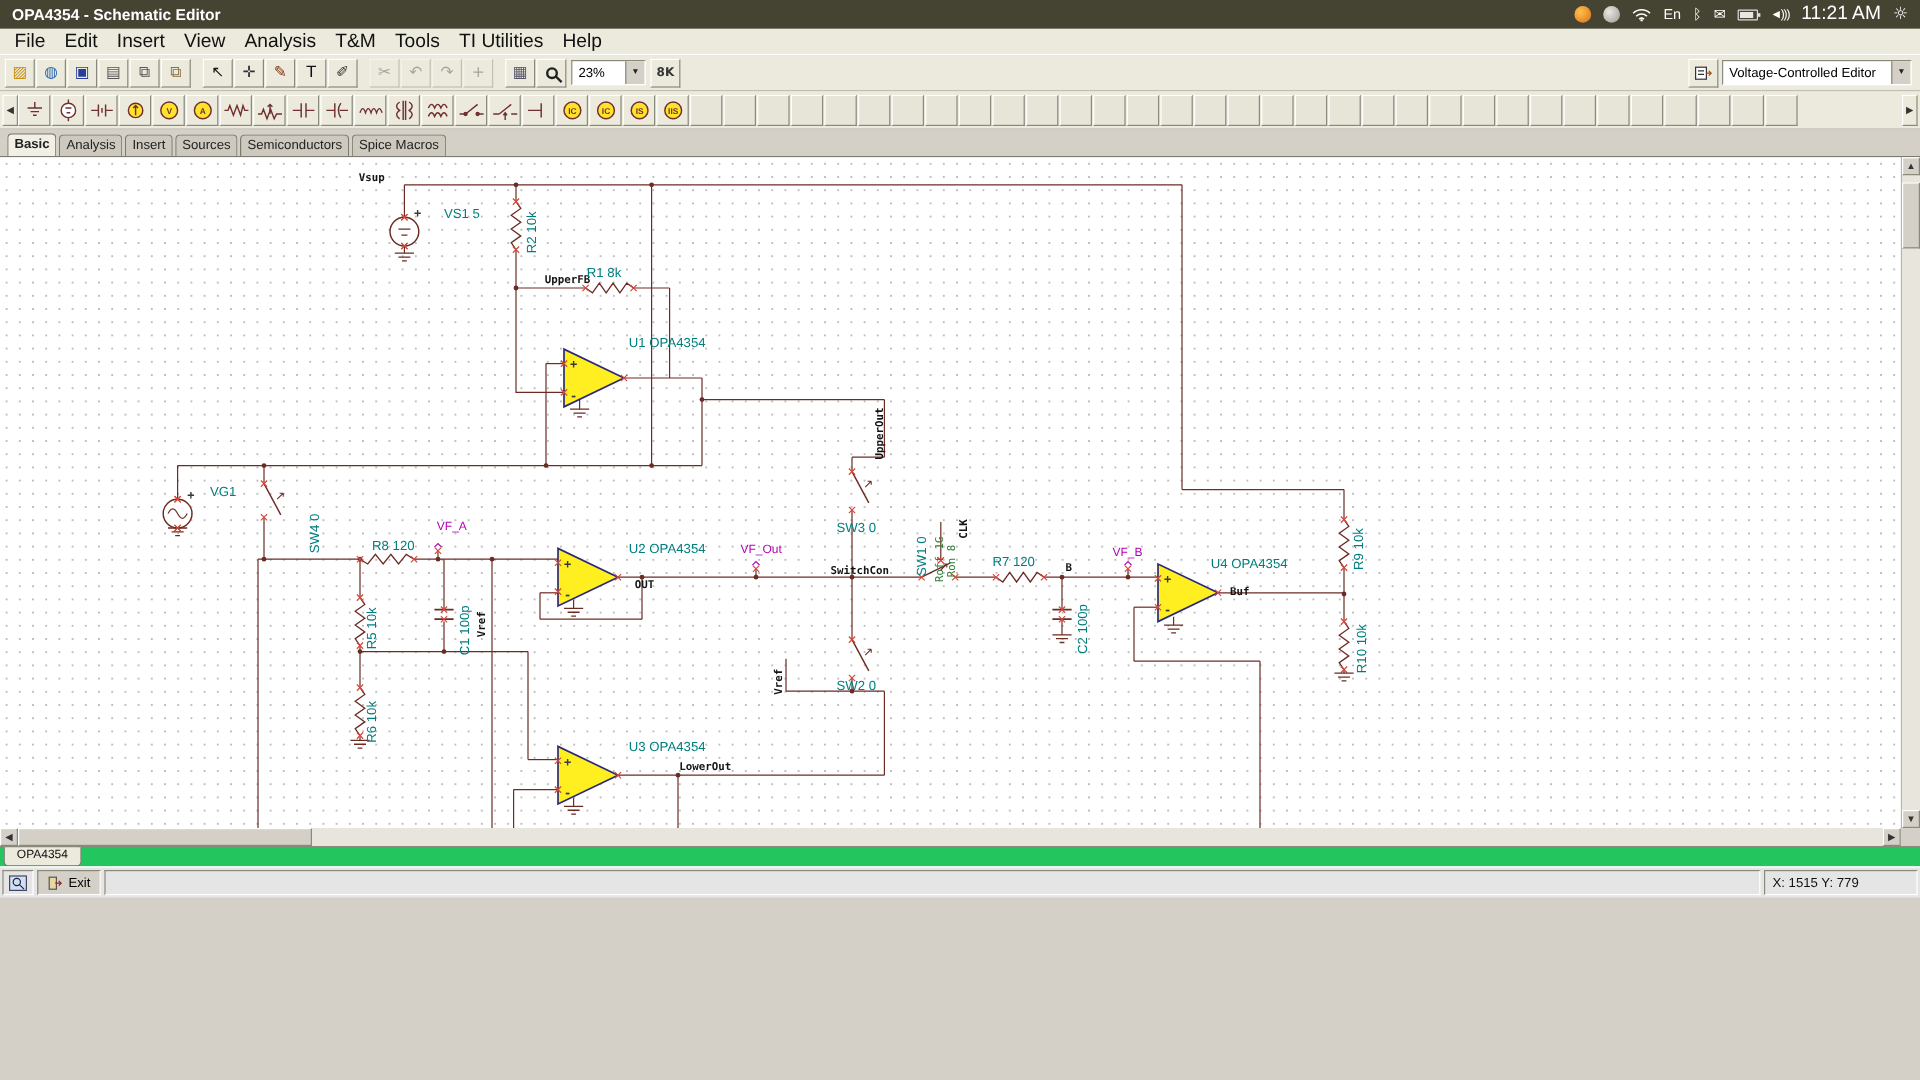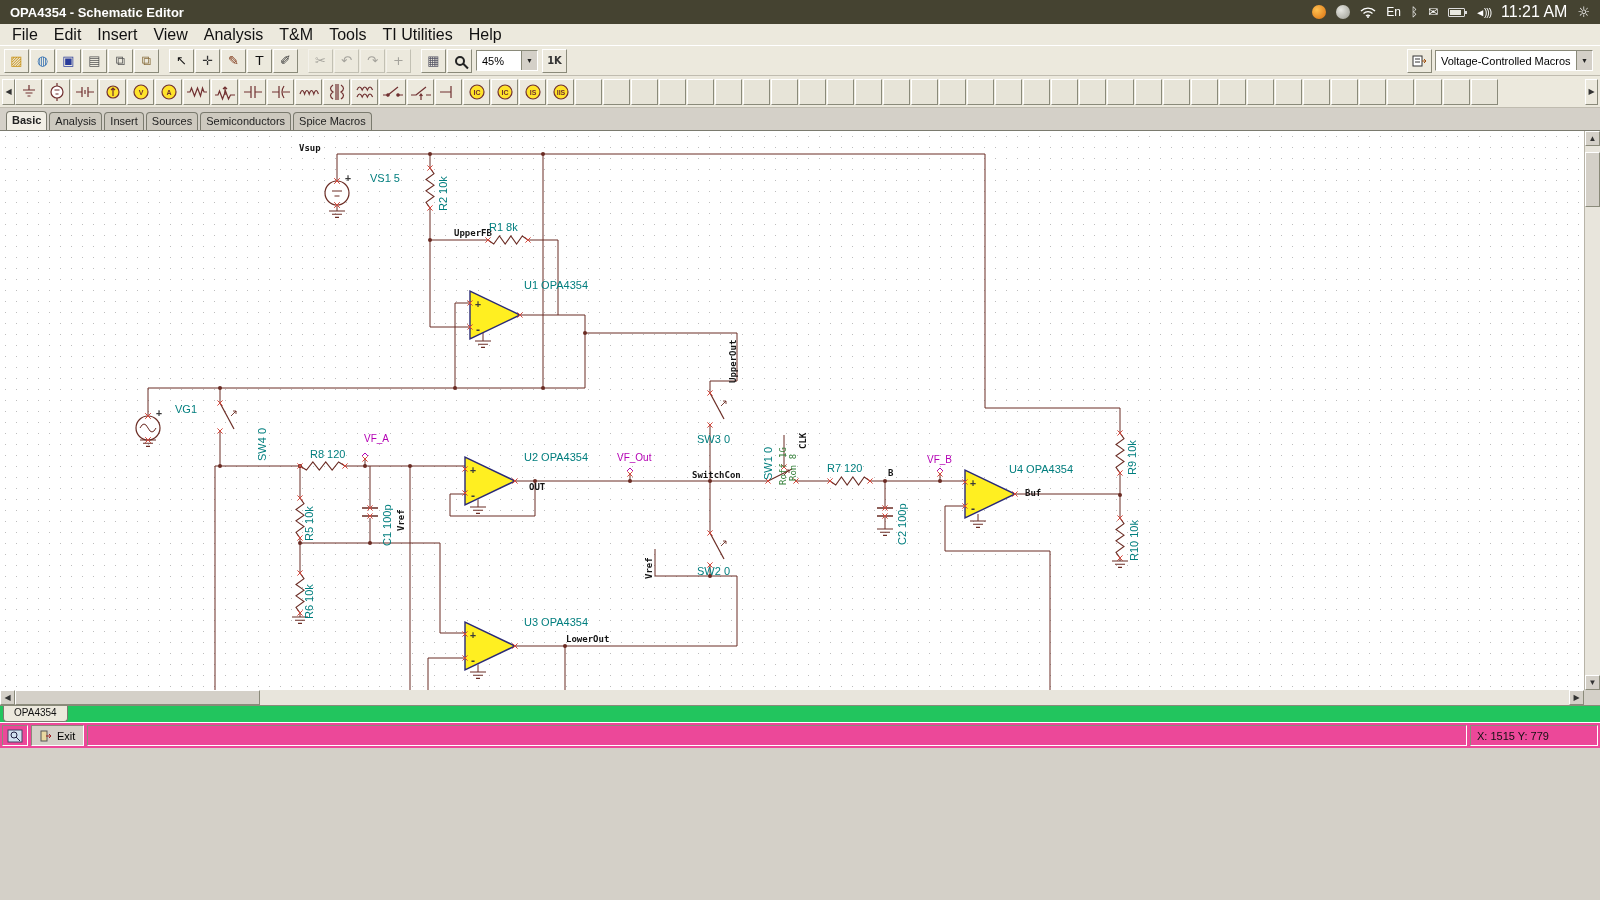--- a/index.html
+++ b/index.html
@@ -73,21 +73,21 @@
   .htrack{flex:1;position:relative}
   .hthumb{position:absolute;top:0;bottom:0;left:0;width:245px;background:#d4d0c8;border:1px solid;border-color:#fff #8a8a7a #8a8a7a #fff}
   .corner{width:16px;height:15px;background:#d4d0c8}
   .hrow{display:flex;flex:0 0 auto}
 
   
   .doctabs{height:17px;background:#22c55e;display:flex;padding-left:3px;flex:0 0 auto;border-top:1px solid #8a8a7a}
   .doctab{border:1px solid #7a7a6e;border-top:none;background:#ece9dd;padding:1px 10px 0;font-size:10px;border-bottom-left-radius:4px;border-bottom-right-radius:4px;color:#111}
 
   
-  .statusbar{height:26px;background:#ec4899;display:flex;align-items:stretch;gap:3px;padding:2px 2px;flex:0 0 auto;border-top:1px solid #fff;font-size:11px}
+  .statusbar{height:26px;background:#e5e5e5;display:flex;align-items:stretch;gap:3px;padding:2px 2px;flex:0 0 auto;border-top:1px solid #fff;font-size:11px}
   .sunken{border:1px solid;border-color:#8a8a7a #ffffff #ffffff #8a8a7a;display:flex;align-items:center}
   .status-icon{width:26px;justify-content:center}
   .exit-btn{padding:0 8px;gap:5px;background:#d4d0c8;cursor:default}
   .status-fill{flex:1}
   .coords{width:128px;padding-left:6px;color:#111}
 </style>
 </head>
 <body>
 
 <div id="app">
@@ -182,38 +182,38 @@
         </span>
         <span class="tb-gap"></span>
         <span class="tbtn">
           <span class="glyph" style="color: rgb(85, 85, 102);">▦</span>
         </span>
         <span class="tbtn">
           <span class="mag"></span>
         </span>
       </span>
     <div class="combo zoom-combo">
-      <span class="val">45%</span>
+      <span class="val">23%</span>
       <span class="arrow">▼</span>
     </div>
     <span class="tbtn" style="font-size:10px;font-weight:bold">
-      <span>1K</span>
+      <span>8K</span>
     </span>
     <div class="toolbar-right">
       <span class="tbtn">
           <svg width="16" height="14" viewBox="0 0 16 14">
             <g stroke="#333" fill="none">
               <rect x="1" y="2" width="9" height="10" fill="#fff"></rect>
               <path d="M3,5 h5 M3,8 h5"></path>
               <path d="M10,7 h4 M12,5 l2,2 -2,2" stroke="#a05010"></path>
             </g>
           </svg>
         </span>
       <div class="combo mode-combo">
-        <span class="val">Voltage-Controlled Macros</span>
+        <span class="val">Voltage-Controlled Editor</span>
         <span class="arrow">▼</span>
       </div>
     </div>
   </div>
 
   <div class="toolbar-comp">
     <span class="nav-arrow">◀</span>
     <div class="comp-track" id="comp-track">
         <span class="cbtn">
           <svg width="22" height="20" viewBox="0 0 22 20">

